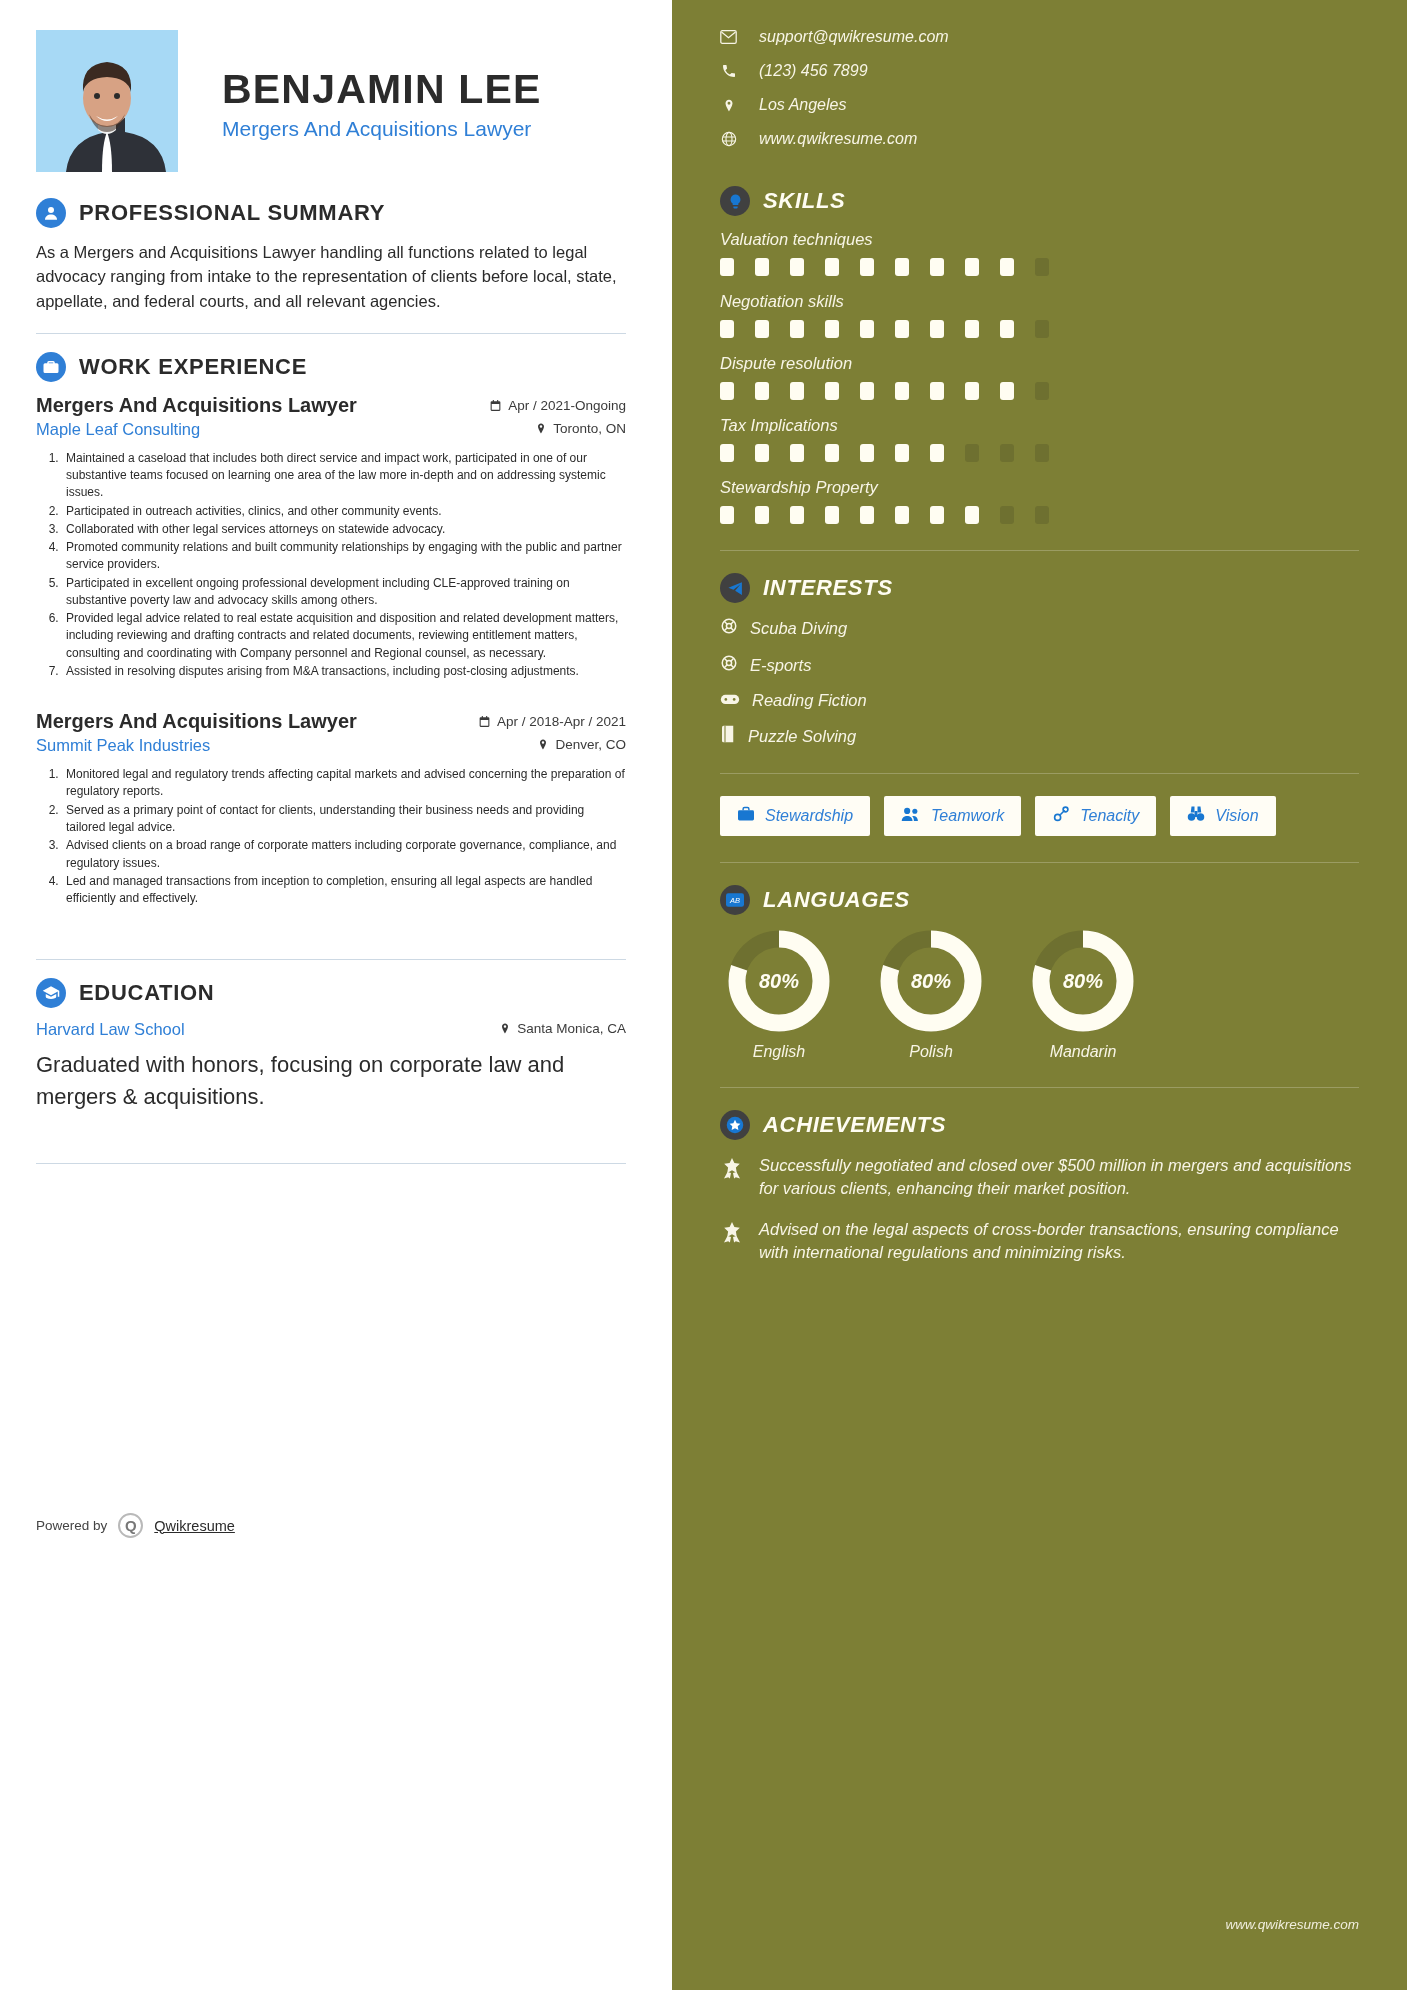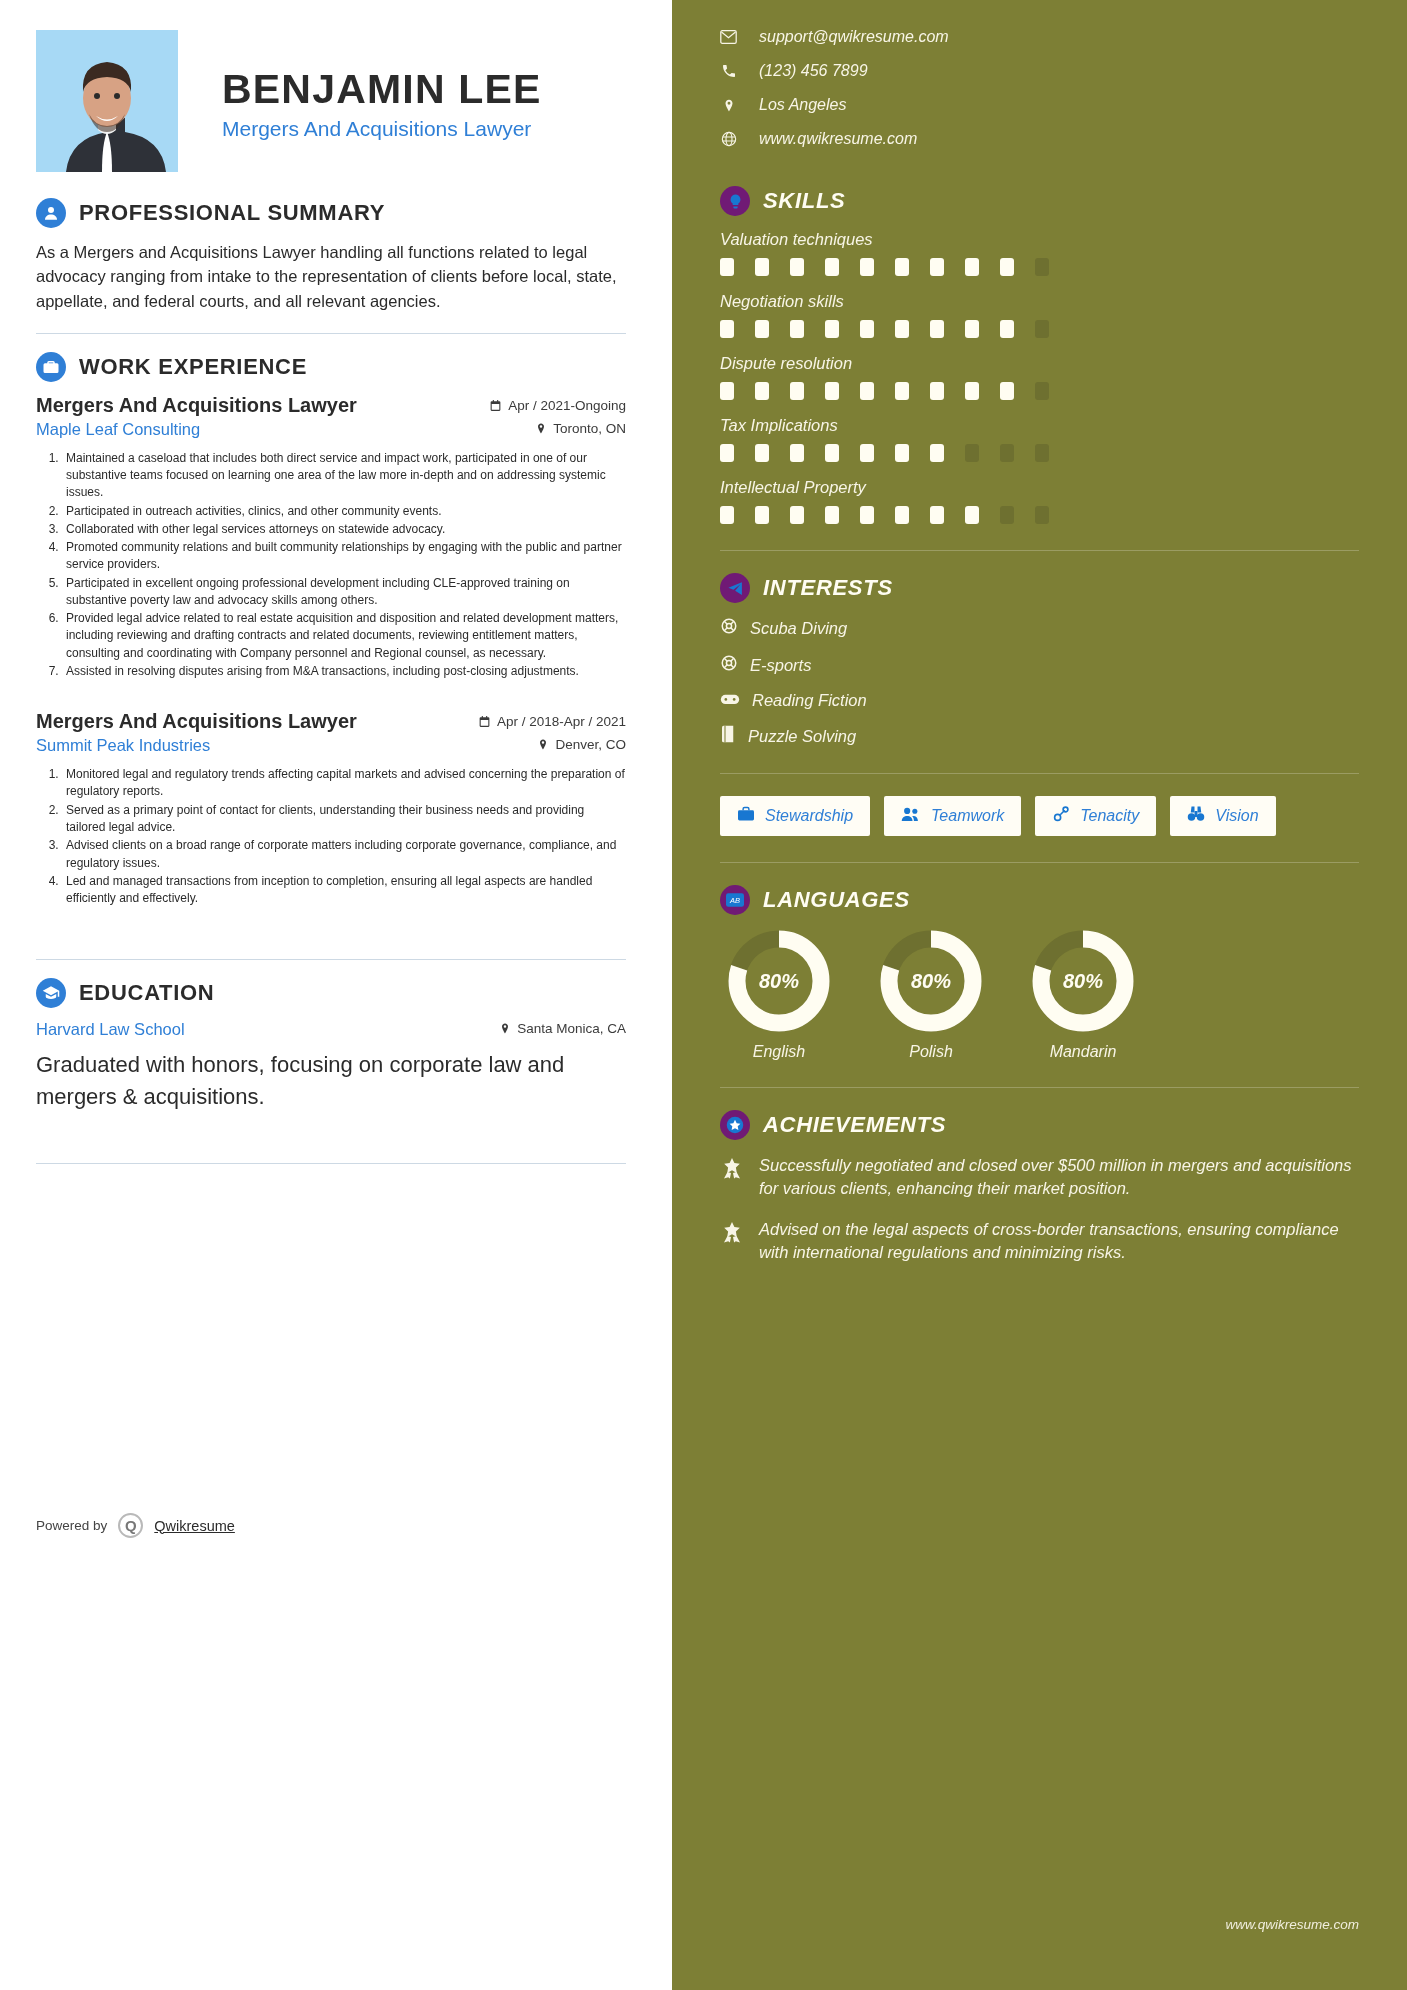--- a/index.html
+++ b/index.html
@@ -71,21 +71,21 @@
     width: 735px; height: 1990px; background: #7d7f35;
     padding: 28px 48px 0 48px; color: #f6f3e2; position: relative; font-style: italic;
   }
   .contact-list { margin-bottom: 38px; }
   .contact-item { display: flex; align-items: center; gap: 22px; margin-bottom: 16px; }
   .contact-ico { width: 17px; flex: 0 0 17px; display: flex; justify-content: center; }
   .contact-txt { font-size: 16px; color: #f8f5e6; }
 
   .s-head { display: flex; align-items: center; gap: 13px; margin-bottom: 14px; }
   .s-badge {
-    width: 30px; height: 30px; border-radius: 50%; background: #701a75;
+    width: 30px; height: 30px; border-radius: 50%; background: #404040;
     display: flex; align-items: center; justify-content: center; flex: 0 0 30px;
   }
   .s-title { font-size: 22px; font-weight: 700; letter-spacing: .7px; color: #fffdf2; }
   .s-rule { height: 1px; background: #9b9c63; margin: 26px 0 22px 0; }
 
   .skill-name { font-size: 16.5px; color: #f8f5e6; margin-bottom: 9px; }
   .sq-row { display: flex; gap: 21px; margin-bottom: 16px; }
   .sq { width: 14px; height: 18px; border-radius: 3px; background: #fffdf2; }
   .sq.off { background: #6e7030; }
 
@@ -360,21 +360,21 @@
             <span class="sq"></span>
             <span class="sq"></span>
             <span class="sq"></span>
             <span class="sq"></span>
             <span class="sq"></span>
             <span class="sq"></span>
             <span class="sq off"></span>
             <span class="sq off"></span>
             <span class="sq off"></span>
           </div>
-          <div class="skill-name">Intellectual Property</div>
+          <div class="skill-name">Stewardship Property</div>
           <div class="sq-row">
             <span class="sq"></span>
             <span class="sq"></span>
             <span class="sq"></span>
             <span class="sq"></span>
             <span class="sq"></span>
             <span class="sq"></span>
             <span class="sq"></span>
             <span class="sq"></span>
             <span class="sq off"></span>

